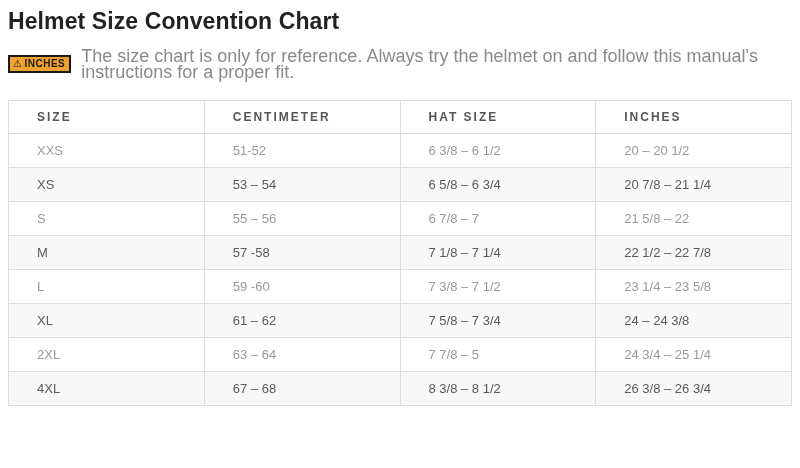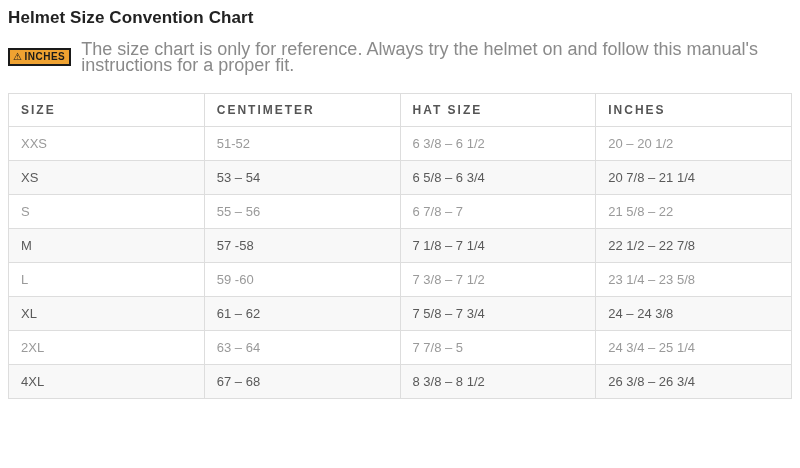--- a/index.html
+++ b/index.html
@@ -18,21 +18,21 @@
   html, body {
     width: 800px;
     height: 468px;
     background: #ffffff;
     font-family: "Liberation Sans", "DejaVu Sans", sans-serif;
     overflow: hidden;
   }
   .page { padding: 6px 8px 0 8px; }
 
   .page-title {
-    font-size: 17px;
+    font-size: 23px;
     font-weight: bold;
     color: var(--title-text);
     letter-spacing: 0.1px;
     margin: 2px 0 13px 0;
   }
 
   .warning-row {
     display: flex;
     align-items: center;
     gap: 10px;
@@ -66,21 +66,21 @@
 
   table.size-chart {
     width: 100%;
     border-collapse: collapse;
     table-layout: fixed;
   }
   table.size-chart th,
   table.size-chart td {
     border: 1px solid var(--table-border);
     text-align: left;
-    padding: 0 12px;
+    padding: 0 28px;
     vertical-align: middle;
     white-space: nowrap;
     overflow: hidden;
   }
   table.size-chart th {
     height: 33px;
     font-size: 12px;
     font-weight: bold;
     letter-spacing: 2px;
     color: var(--header-text);

